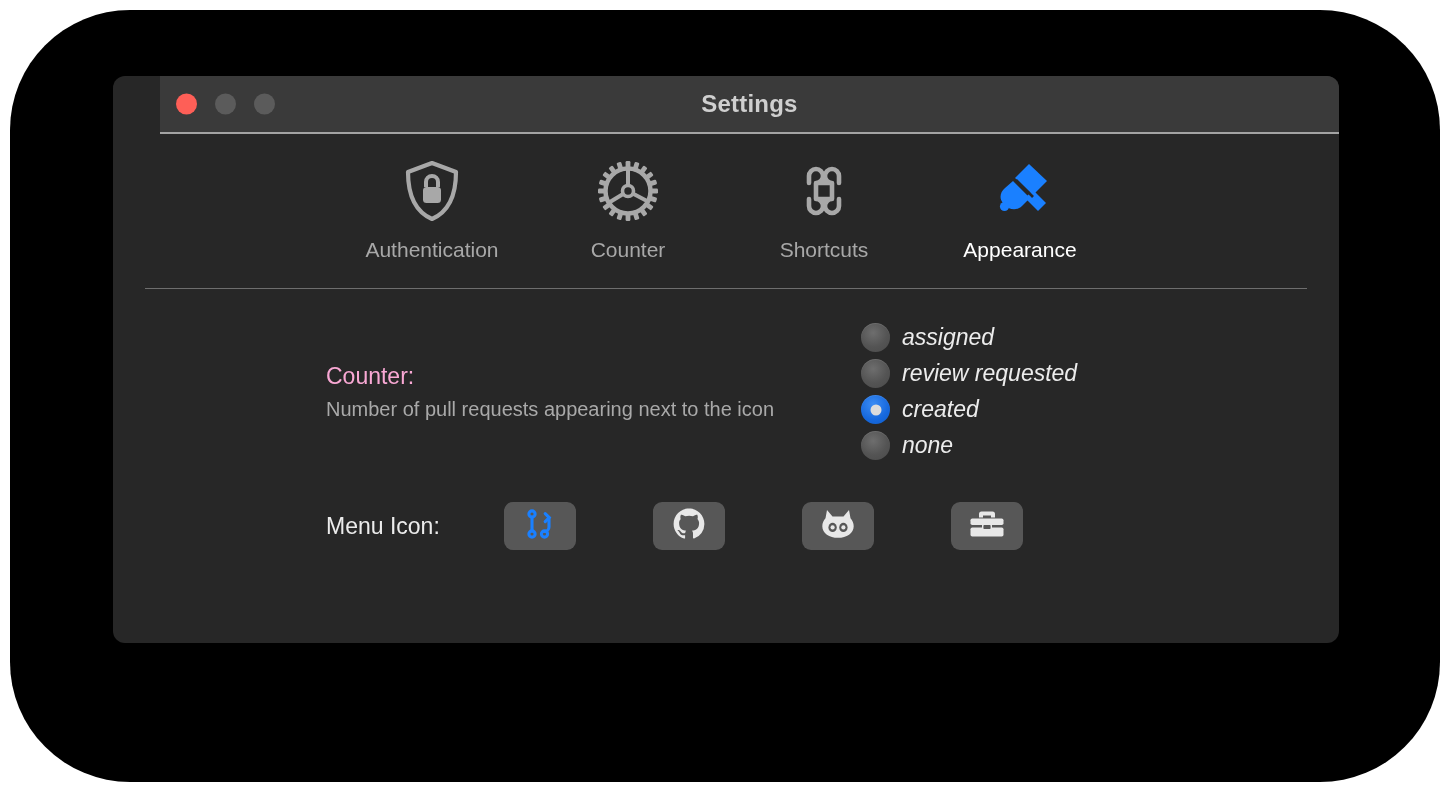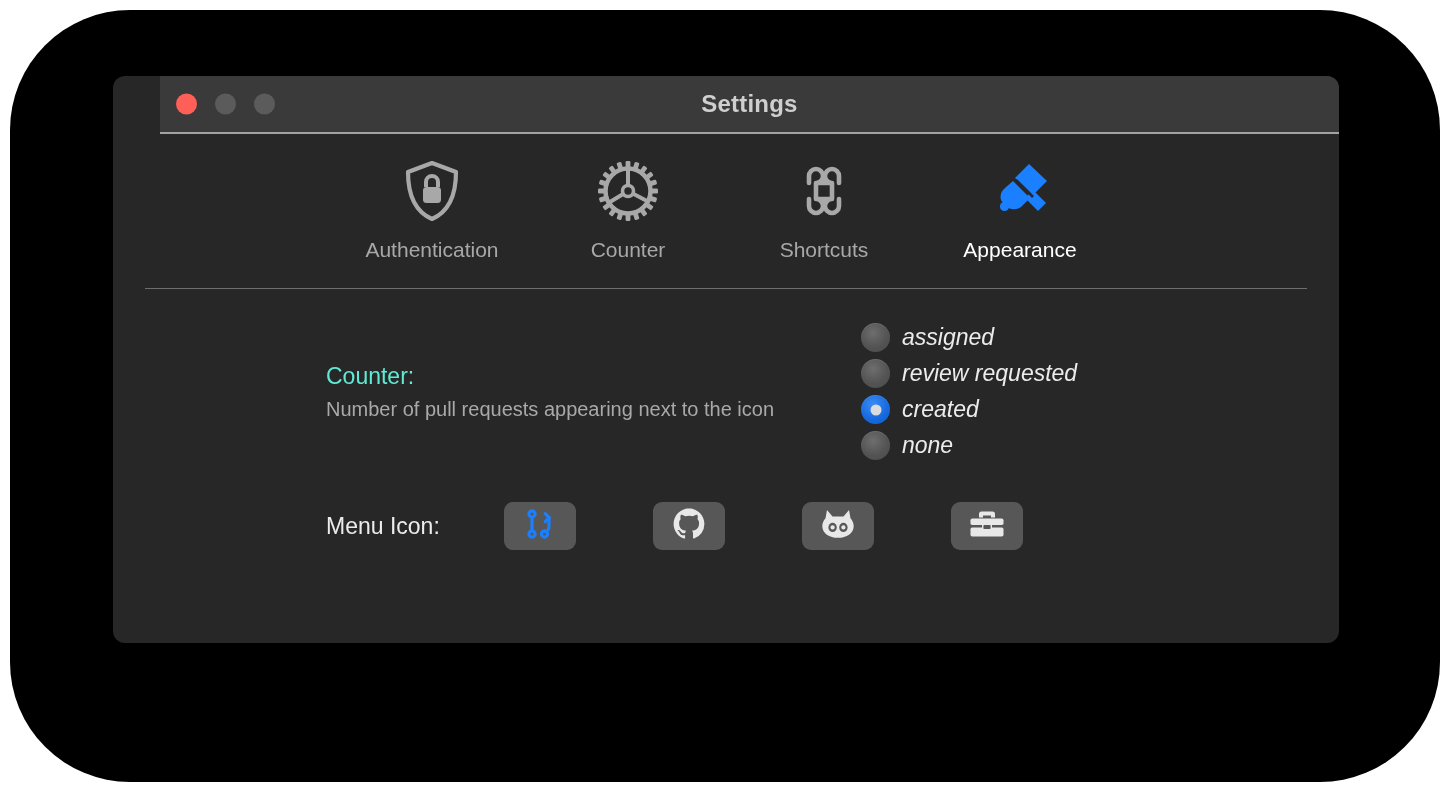--- a/index.html
+++ b/index.html
@@ -103,21 +103,21 @@
     padding: 34px 0 0 0;
   }
   .counter-left {
     width: 748px;
     padding-left: 213px;
     box-sizing: border-box;
     text-align: left;
   }
   .counter-title {
     font-size: 23px;
-    color: #5eead4;
+    color: #f9a8d4;
     margin-bottom: 8px;
   }
   .counter-sub {
     font-size: 20px;
     color: #a9a9a9;
   }
   .radios { display: flex; flex-direction: column; gap: 7px; }
   .radio-row { display: flex; align-items: center; gap: 12px; cursor: default; }
   .radio {
     width: 29px; height: 29px; border-radius: 50%;

